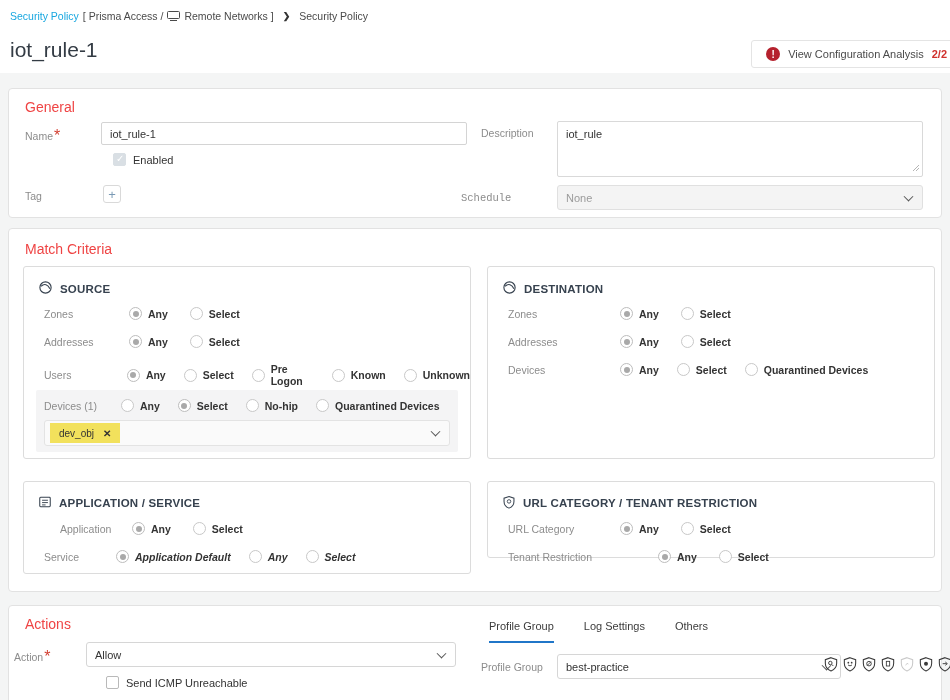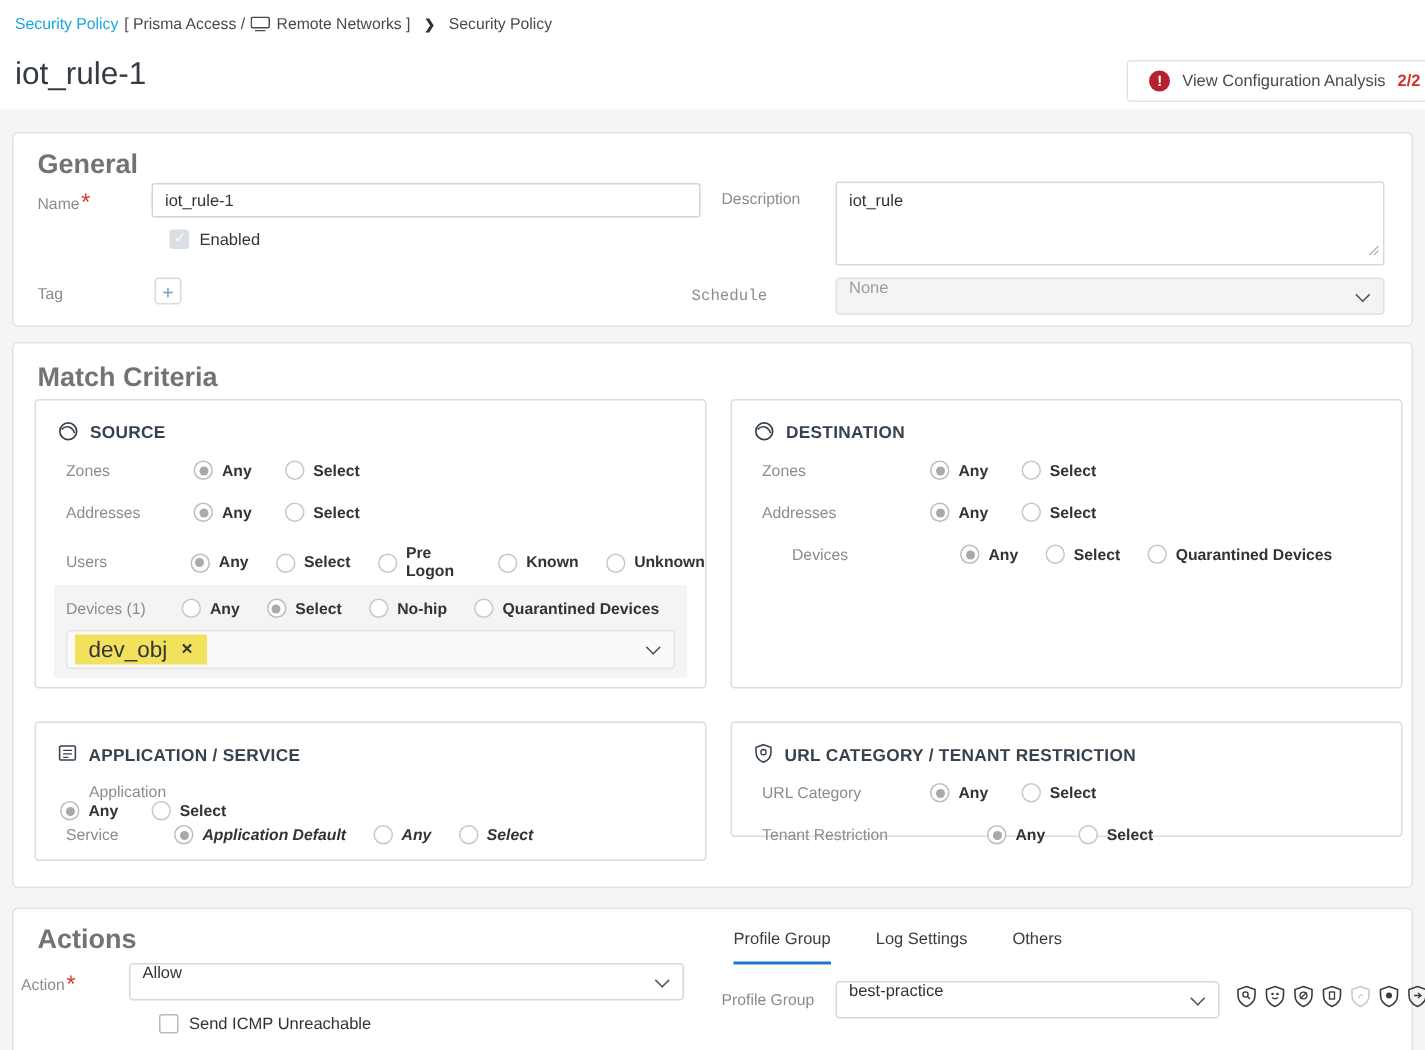--- a/index.html
+++ b/index.html
@@ -18,33 +18,33 @@
   .alert-badge { width:14px; height:14px; border-radius:50%; background:#b5212d; color:#fff;
     font-size:10px; font-weight:bold; display:flex; align-items:center; justify-content:center; }
   .analysis-label { font-size:11px; color:#4a4a4a; }
   .analysis-count { font-size:11px; font-weight:bold; color:#d0312d; }
 
   .card { position:absolute; left:8px; width:934px; background:#fff;
     border:1px solid #e2e2e2; border-radius:4px; }
   .card-general { top:88px; height:130px; }
   .card-match { top:228px; height:364px; }
   .card-actions { top:605px; height:120px; }
-  .card-heading { position:absolute; font-size:18px; font-weight:bold; color:#737373; }
+  .card-heading { position:absolute; font-size:14px; font-weight:normal; color:#ef4444; }
 
   .flabel { font-size:10.5px; color:#8c8c8c; }
   .req { color:#d23f31; margin-left:1px; }
 
   .text-input { position:absolute; border:1px solid #d4d4d4; border-radius:2px; background:#fff;
     font-size:11px; color:#333; padding:0 8px; font-family:"Liberation Sans", sans-serif; }
   .textarea-box { position:absolute; border:1px solid #d9d9d9; border-radius:2px; background:#fff;
     font-size:11px; color:#333; padding:6px 8px; }
   .resize-glyph { position:absolute; right:2px; bottom:2px; }
 
   .select-box { position:absolute; height:25px; border:1px solid #d6d6d6; border-radius:3px;
-    background:#fff; font-size:11px; color:#333; display:flex; 
+    background:#fff; font-size:11px; color:#333; display:flex; align-items:center;
     padding:0 8px; cursor:pointer; }
   .select-box.disabled { background:#f4f4f4; border-color:#e0e0e0; color:#9b9b9b; }
   .chev-down { position:absolute; right:10px; top:50%; width:7px; height:7px;
     border-right:1.5px solid #555; border-bottom:1.5px solid #555;
     transform:translateY(-70%) rotate(45deg); }
 
   .checkbox { width:13px; height:13px; border-radius:2px; display:inline-block; position:relative; }
   .checkbox.checked-disabled { background:#d9dfe4; border:1px solid #d9dfe4; }
   .checkbox.checked-disabled::after { content:"✓"; position:absolute; left:2px; top:-1px;
     font-size:10px; color:#fff; }
@@ -67,21 +67,21 @@
   .opt { display:flex; align-items:center; gap:6px; cursor:pointer; }
   .opt-label { font-size:10.5px; font-weight:600; color:#333; }
   .opts { display:flex; align-items:center; gap:22px; }
 
   .devices-block { position:absolute; left:12px; top:123px; width:422px; height:62px;
     background:#f4f4f5; border-radius:2px; }
   .device-field { position:absolute; left:8px; top:30px; width:406px; height:26px;
     background:#fafafa; border:1px solid #e3e3e3; border-radius:3px; cursor:pointer; }
   .tag-chip { position:absolute; left:5px; top:2px; height:20px; background:#f2e15c;
     display:flex; align-items:center; padding:0 9px; gap:9px; }
-  .tag-text { font-size:15px; color:#333; }
+  .tag-text { font-size:10px; color:#333; }
   .tag-x { font-size:10px; font-weight:bold; color:#333; cursor:pointer; }
 
   .tabs { position:absolute; left:480px; top:14px; display:flex; gap:30px; }
   .tab { font-size:11px; color:#3c3c3c; padding-bottom:9px; cursor:pointer; }
   .tab.active { border-bottom:2px solid #2076c8; }
 
   .shield-row { position:absolute; left:814px; top:50px; display:flex; gap:3px; align-items:center; }
   .shield-row svg { display:block; }
 </style>
 </head>
@@ -279,21 +279,21 @@
             <span class="radio sel"></span>
             <span class="opt-label">Any</span>
           </span>
         <span class="opt">
             <span class="radio"></span>
             <span class="opt-label">Select</span>
           </span>
       </span>
     </div>
     <div class="row" style="left:20px; top:96px;">
-      <span class="flabel" style="width:112px;margin-left:20px;">Devices</span>
+      <span class="flabel" style="width:112px;">Devices</span>
       <span class="opts" style="gap:18px;">
         <span class="opt">
             <span class="radio sel"></span>
             <span class="opt-label">Any</span>
           </span>
         <span class="opt">
             <span class="radio"></span>
             <span class="opt-label">Select</span>
           </span>
         <span class="opt">
@@ -309,21 +309,21 @@
       <span>
         <svg width="14" height="14" viewBox="0 0 24 24">
             <rect x="3" y="4" width="18" height="16" rx="1.5" fill="none" stroke="#37424f" stroke-width="1.8"></rect>
             <line x1="7" y1="9" x2="17" y2="9" stroke="#37424f" stroke-width="1.6"></line>
             <line x1="7" y1="13" x2="17" y2="13" stroke="#37424f" stroke-width="1.6"></line>
             <line x1="7" y1="17" x2="13" y2="17" stroke="#37424f" stroke-width="1.6"></line>
           </svg>
       </span>
       <span>APPLICATION / SERVICE</span>
     </div>
-    <div class="row" style="left:16px; top:40px;flex-direction:column;">
+    <div class="row" style="left:36px; top:40px;">
       <span class="flabel" style="width:72px;">Application</span>
       <span class="opts">
         <span class="opt">
             <span class="radio sel"></span>
             <span class="opt-label">Any</span>
           </span>
         <span class="opt">
             <span class="radio"></span>
             <span class="opt-label">Select</span>
           </span>
@@ -405,21 +405,21 @@
 
   <div class="tabs">
     <span class="tab active">Profile Group</span>
     <span class="tab">Log Settings</span>
     <span class="tab">Others</span>
   </div>
 
   <div class="row" style="left:472px; top:55px;">
     <span class="flabel">Profile Group</span>
   </div>
-  <div class="select-box" style="left:548px; top:48px; width:256px;">
+  <div class="select-box" style="left:548px; top:48px; width:284px;">
     <span>best-practice</span>
     <span class="chev-down"></span>
   </div>
 
   <div class="shield-row">
     <span>
       <svg width="16" height="16" viewBox="0 0 24 24">
           <path d="M12 2.5 L20.5 5.5 V11 C20.5 16.5 17 20.5 12 22.5 C7 20.5 3.5 16.5 3.5 11 V5.5 Z" fill="none" stroke="#3a3a3a" stroke-width="1.6"></path>
           <circle cx="11" cy="10.5" r="2.6" fill="none" stroke="#3a3a3a" stroke-width="1.4"></circle>
           <line x1="13" y1="12.5" x2="15.5" y2="15" stroke="#3a3a3a" stroke-width="1.4"></line>

